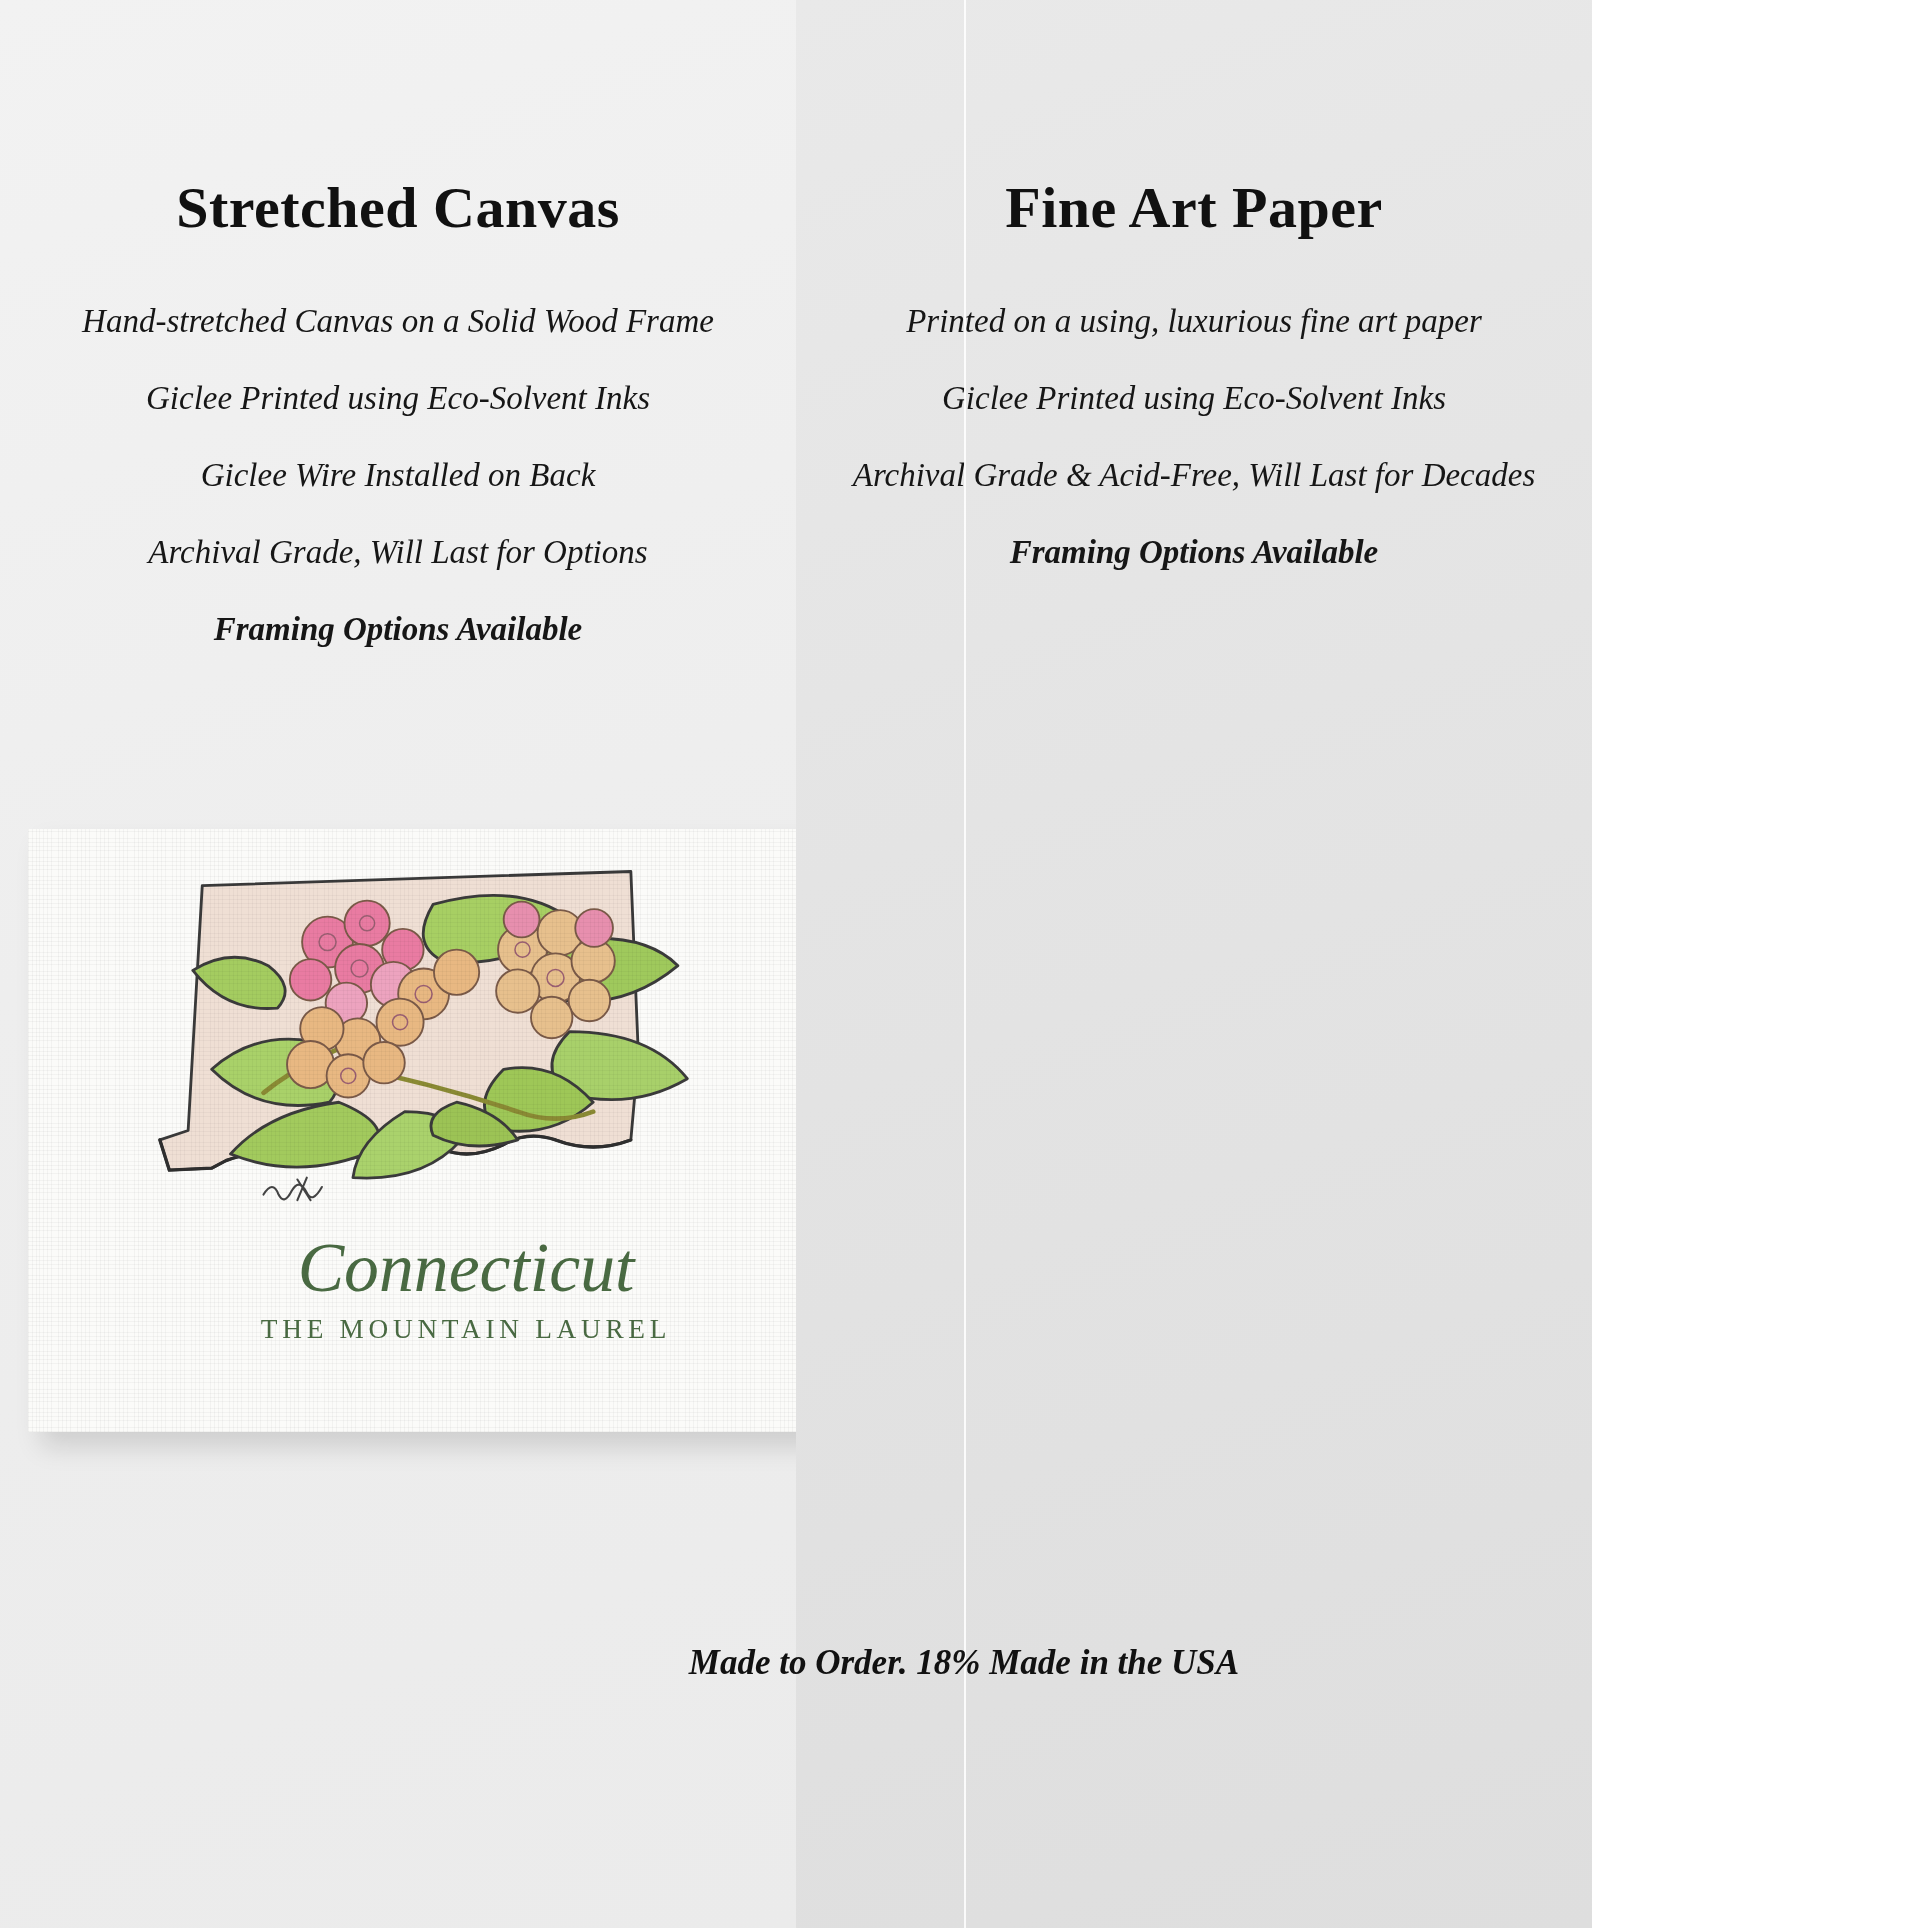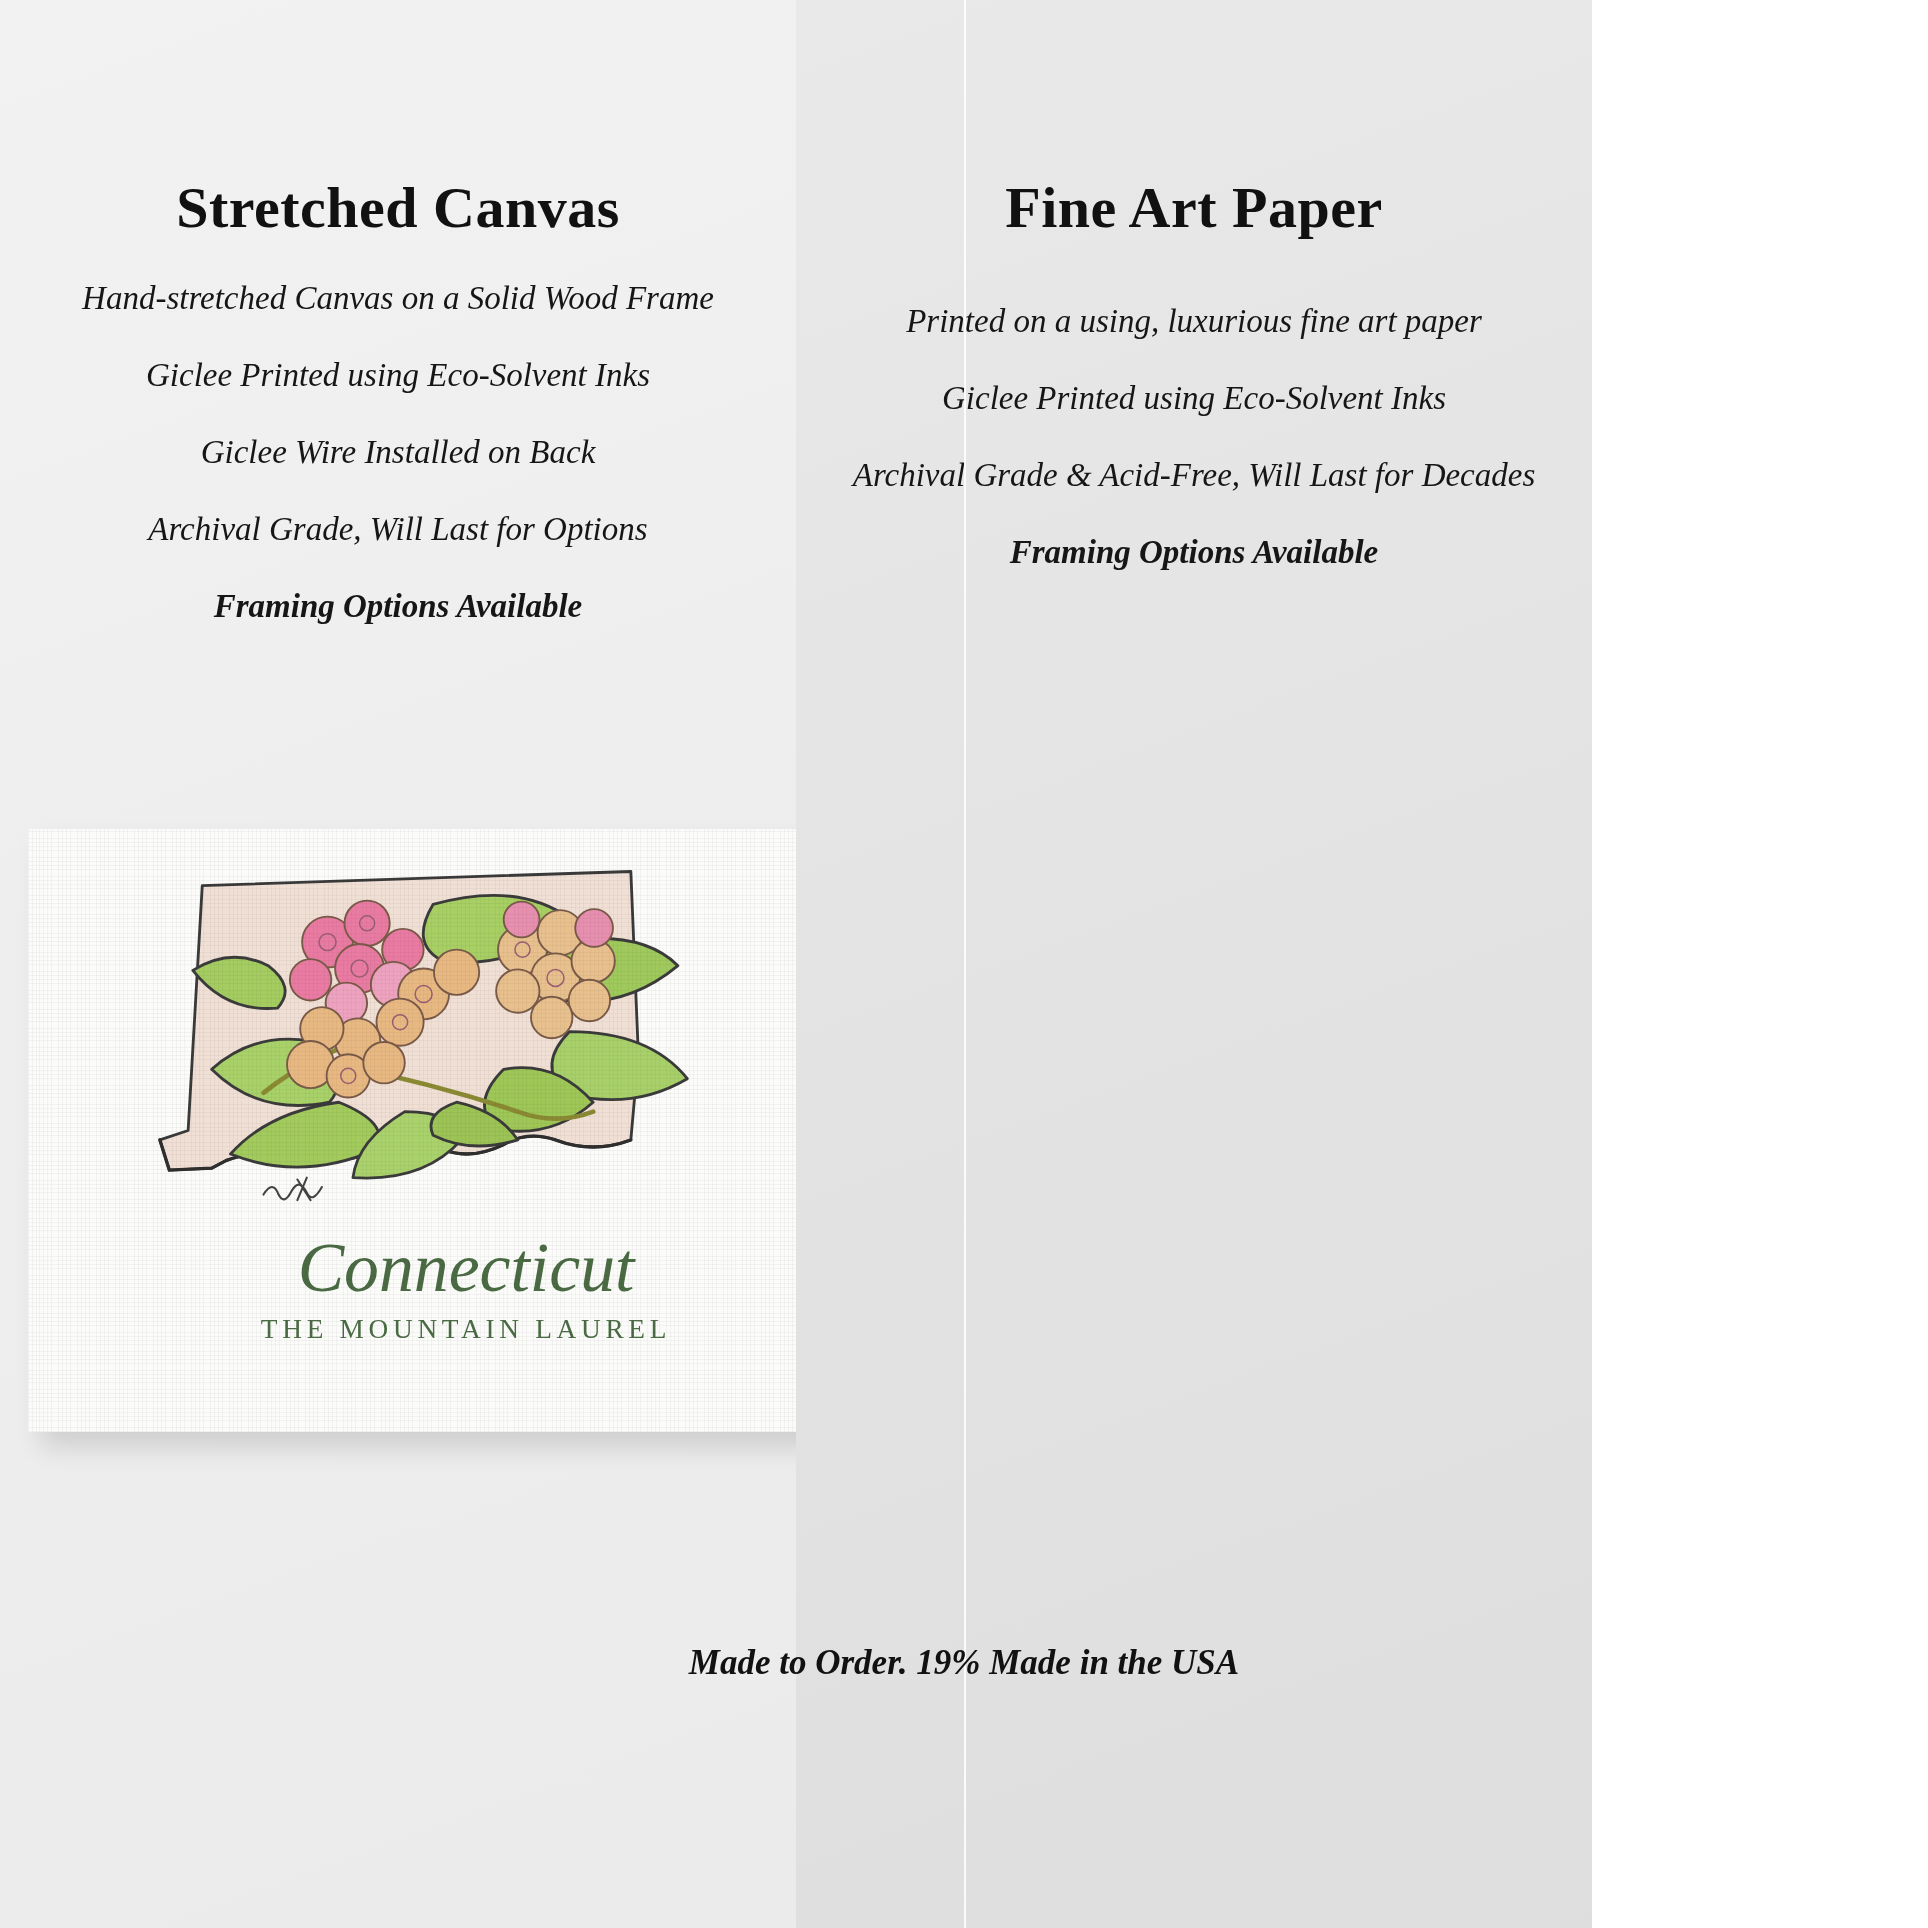--- a/index.html
+++ b/index.html
@@ -57,21 +57,21 @@
     text-align: center;
   }
   .bullets li {
     font-style: italic;
     font-size: 33px;
     color: #161616;
     line-height: 1;
     padding: 0;
     margin: 0;
   }
-  .panel-left .bullets { margin-top: 45px; }
+  .panel-left .bullets { margin-top: 68px; }
   .panel-right .bullets { margin-top: 68px; }
   .bullets li + li { margin-top: 44px; }
   .bullets li.strong {
     font-weight: bold;
   }
 
   
   .art-wrap {
     position: absolute;
   }
@@ -221,15 +221,15 @@
       <li>Printed on a using, luxurious fine art paper</li>
       <li>Giclee Printed using Eco-Solvent Inks</li>
       <li>Archival Grade &amp; Acid-Free, Will Last for Decades</li>
       <li class="strong">Framing Options Available</li>
     </ul>
 
   </div>
 
   <div class="divider"></div>
 
-  <div class="footer-note">Made to Order. 19% Made in the USA</div>
+  <div class="footer-note">Made to Order. 18% Made in the USA</div>
 </div>
 
 
 </body></html>

